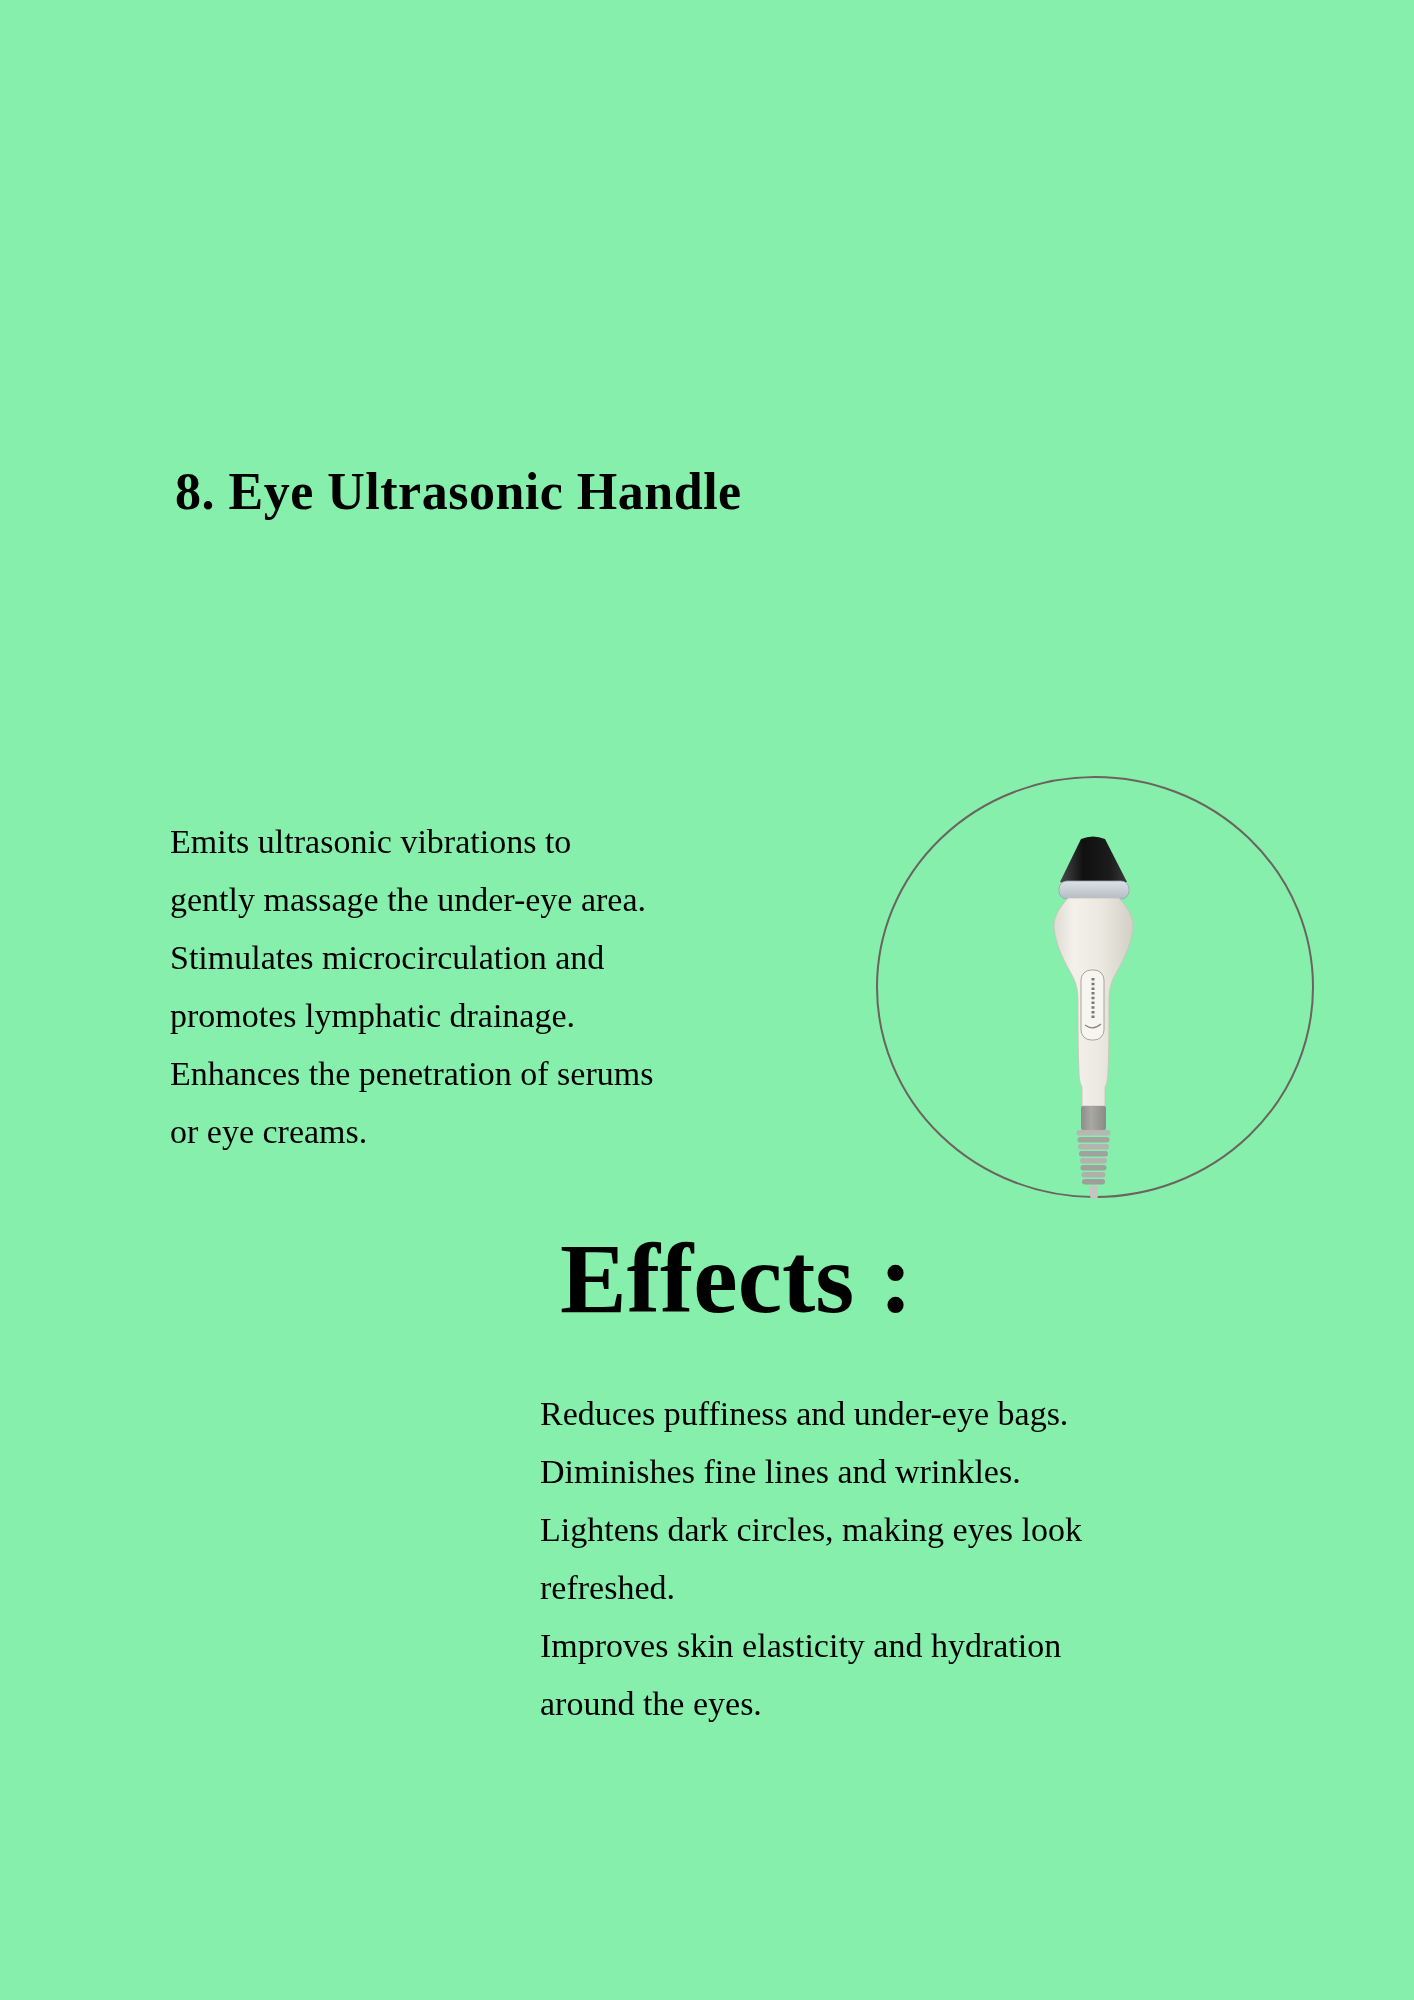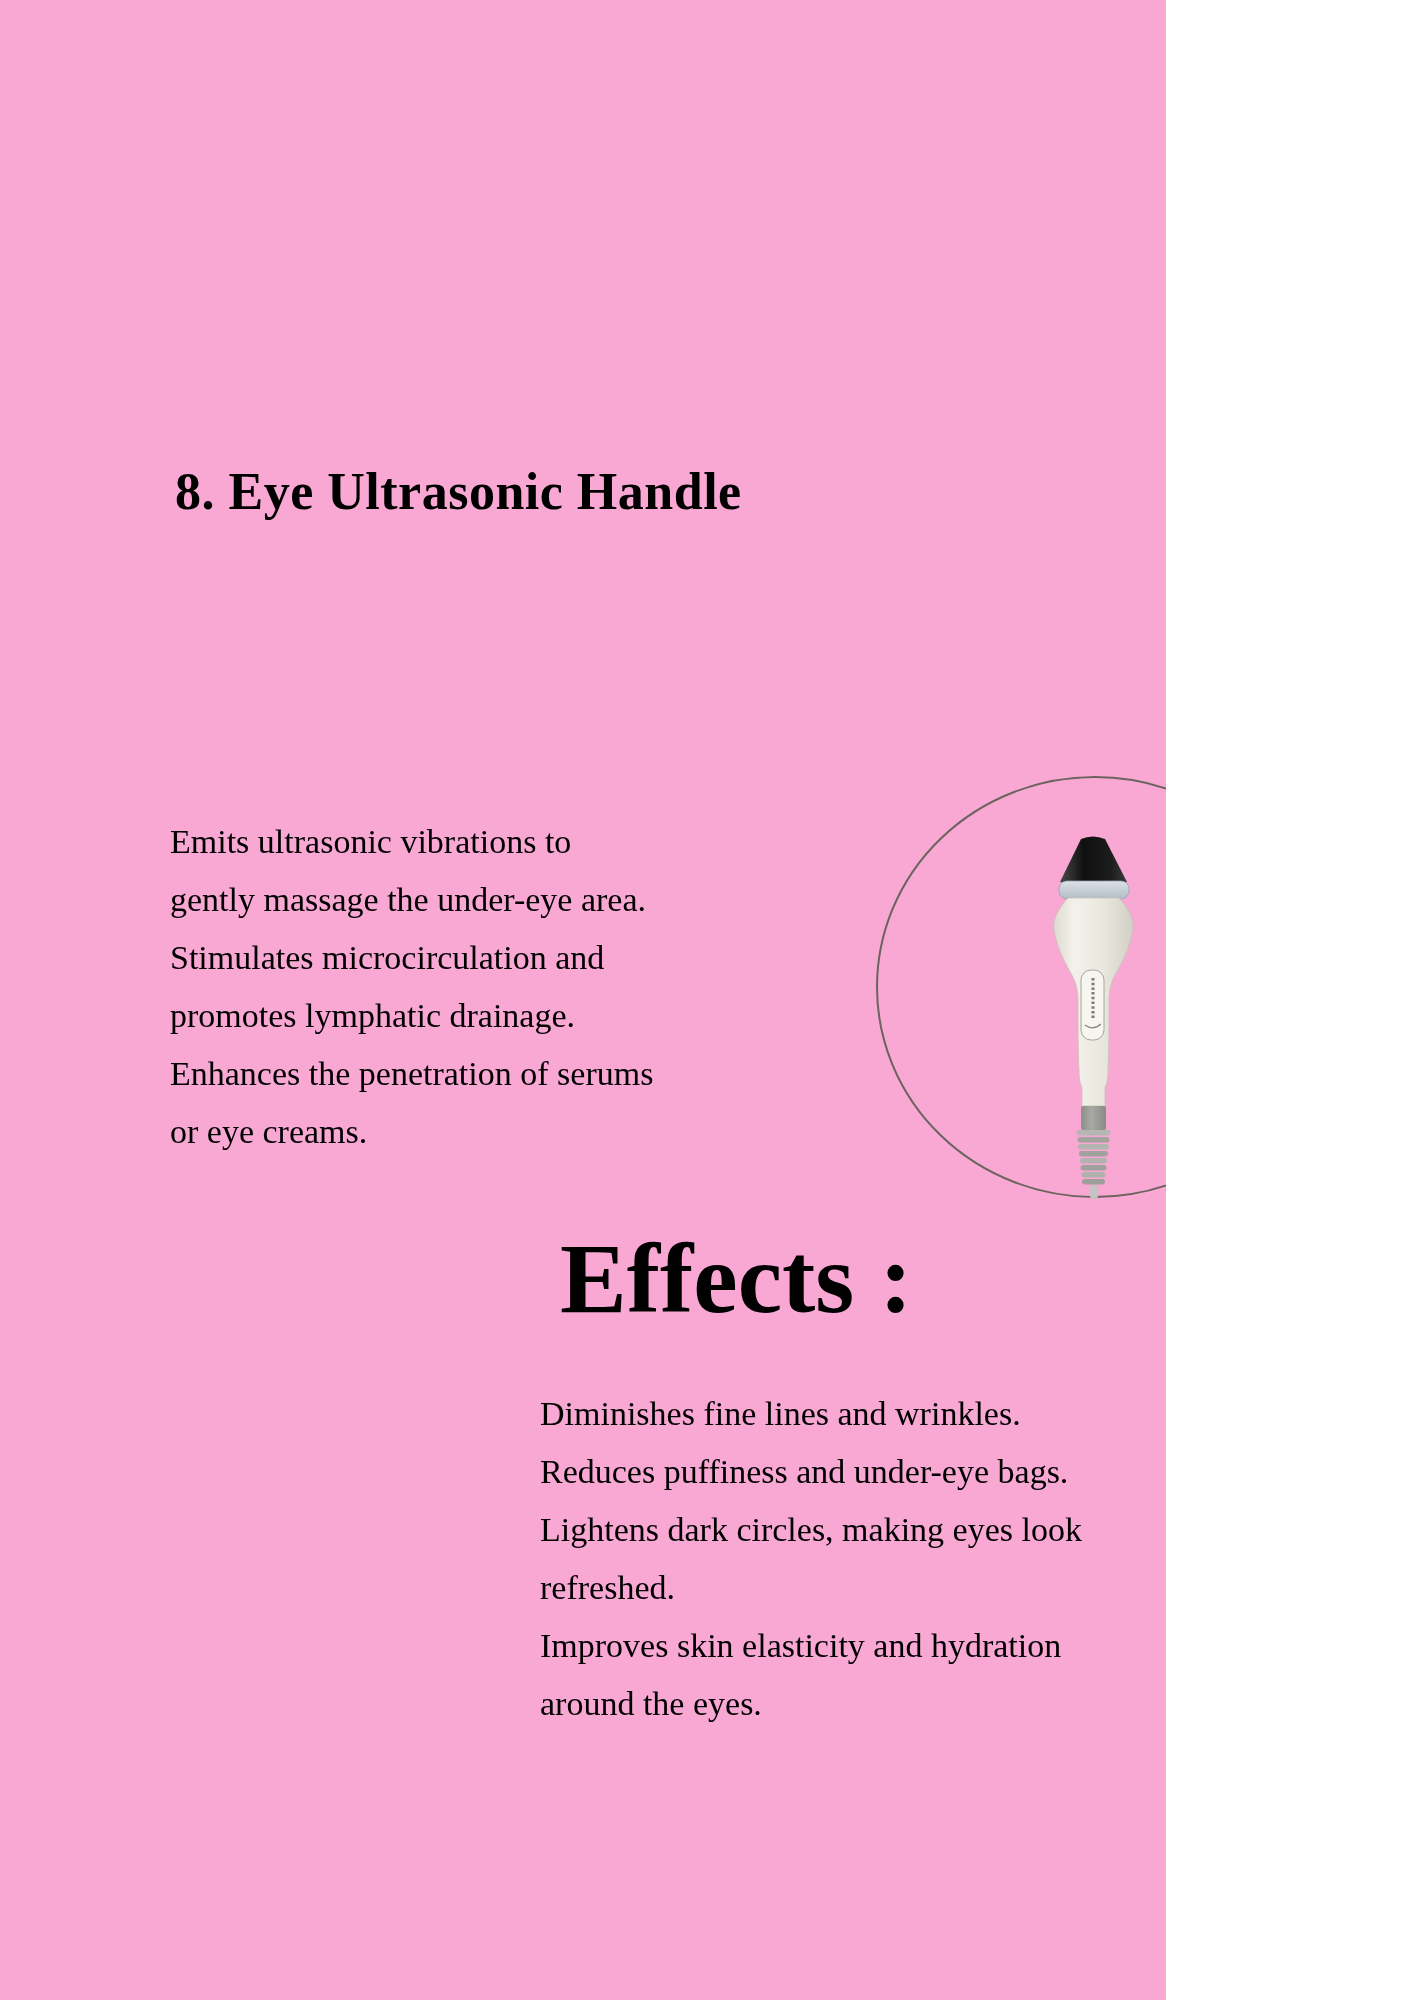--- a/index.html
+++ b/index.html
@@ -2,23 +2,23 @@
 <html><head>
 <meta charset="utf-8">
 <style>
   html, body {
     margin: 0;
     padding: 0;
     background: #ffffff;
   }
   .page {
     position: relative;
-    width: 1166px;
+    width: 1414px;
     height: 2000px;
-    background: #f9a8d4;
+    background: #86efac;
     overflow: hidden;
     font-family: "Liberation Serif", "DejaVu Serif", serif;
     color: #000000;
   }
   .abs { position: absolute; }
   .section-heading {
     left: 175px;
     top: 462px;
     font-size: 52px;
     font-weight: bold;
@@ -146,21 +146,21 @@
         </g>
 
         <rect x="215" y="410" width="8" height="14" rx="3.5" fill="#c4c4c0"></rect>
       </g>
     </svg>
   </div>
 
   <div class="abs big-title title-effects">Effects :</div>
 
   <div class="abs body-par par-effects">
+    <div>Reduces puffiness and under-eye bags.</div>
     <div>Diminishes fine lines and wrinkles.</div>
-    <div>Reduces puffiness and under-eye bags.</div>
     <div>Lightens dark circles, making eyes look</div>
     <div>refreshed.</div>
     <div>Improves skin elasticity and hydration</div>
     <div>around the eyes.</div>
   </div>
 
 </div>
 
 </body></html>

